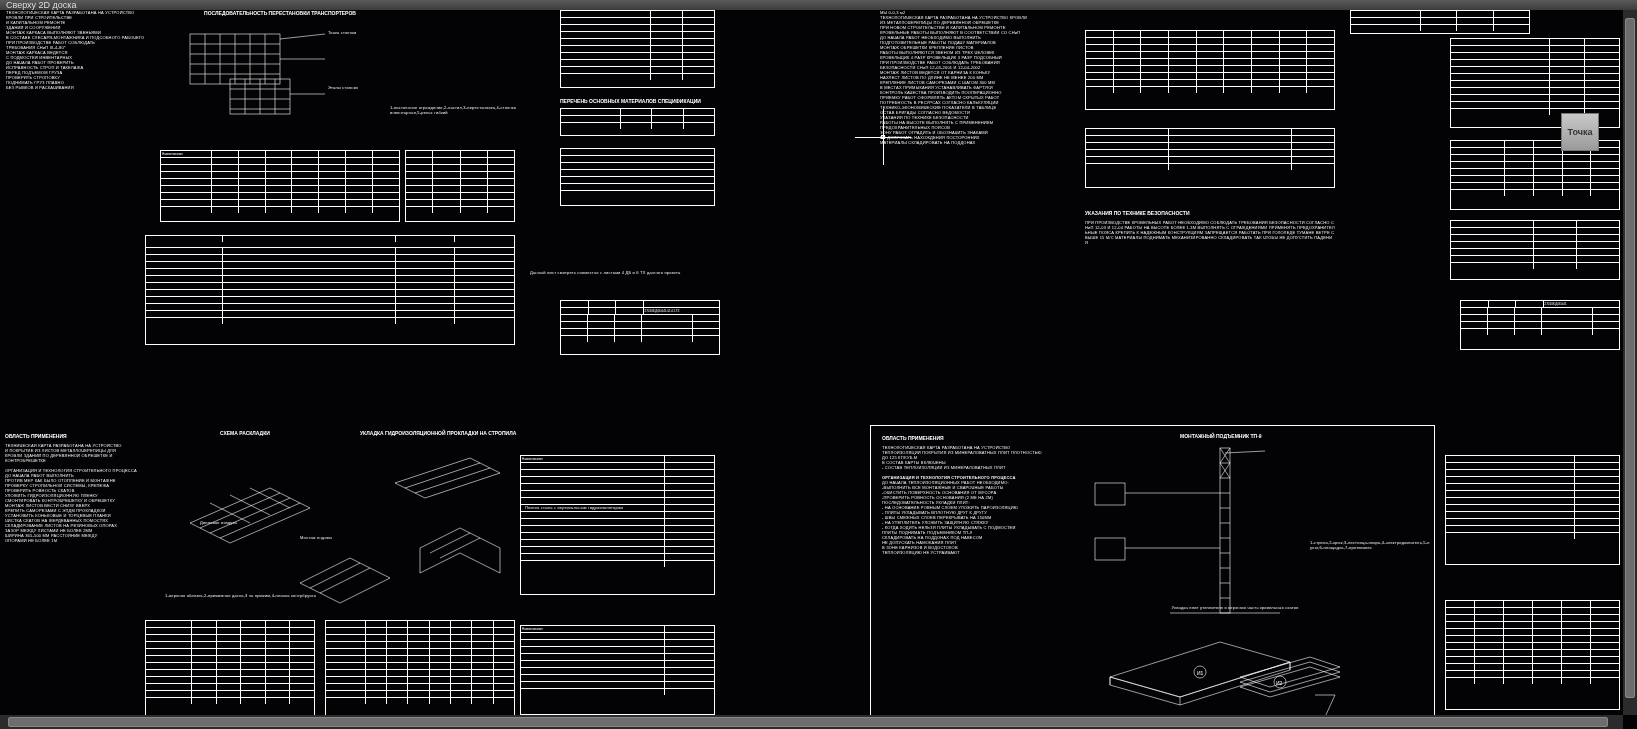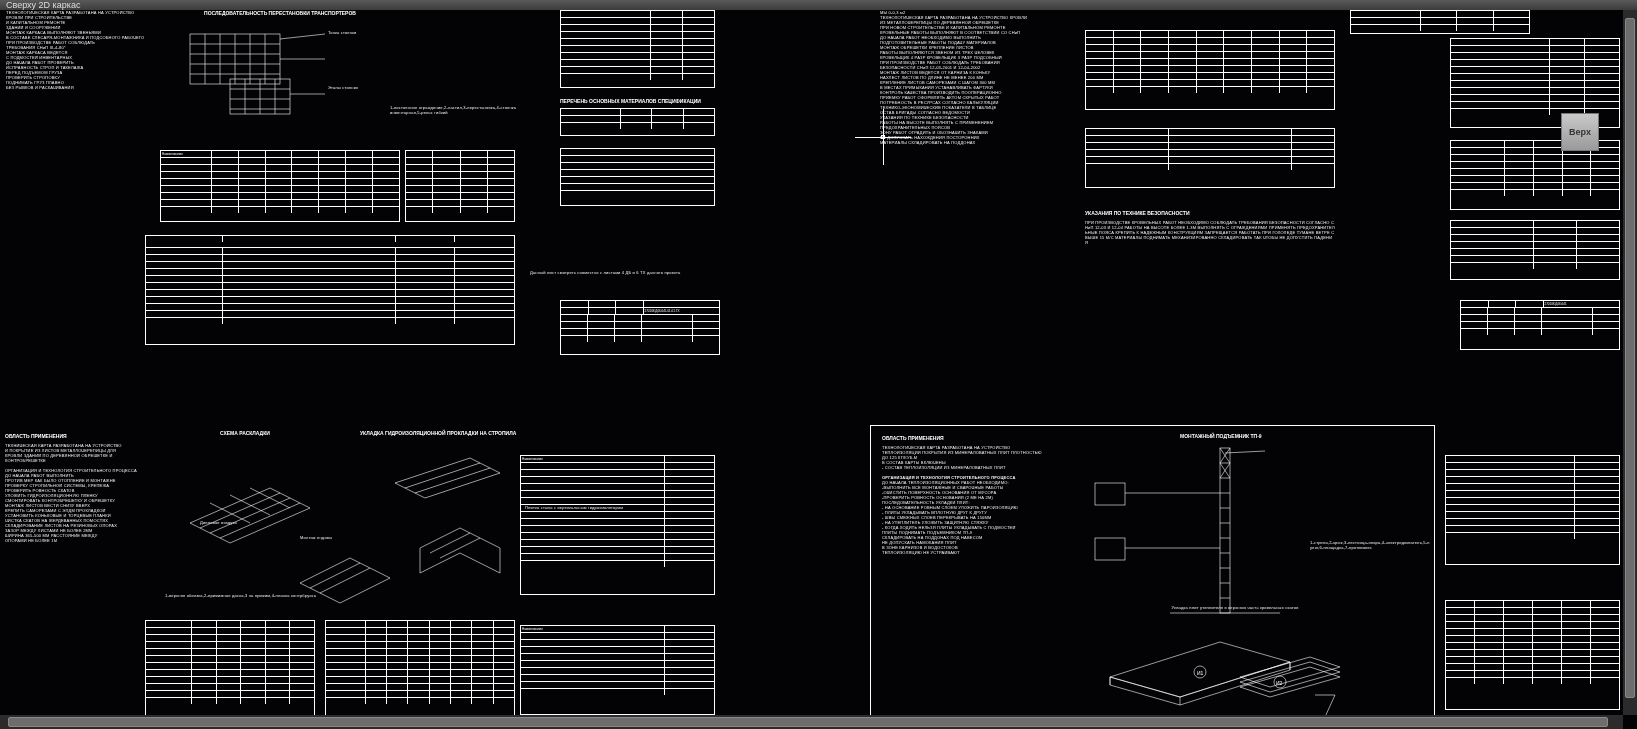--- a/index.html
+++ b/index.html
@@ -26,21 +26,21 @@
   .crosshair { position: absolute; }
   .crosshair .h, .crosshair .v { position: absolute; background: #fff; }
   .crosshair .h { height: 1px; width: 56px; top: 50%; left: -28px; }
   .crosshair .v { width: 1px; height: 56px; left: 50%; top: -28px; }
   .crosshair .box { position:absolute; width:4px; height:4px; border:1px solid #fff; left:-2px; top:-2px; }
 </style>
 </head>
 <body>
 
 <div class="titlebar">
-  <span>Сверху 2D каркас</span>
+  <span>Сверху 2D доска</span>
 </div>
 
 <div class="canvas">
 
   <div class="crosshair" style="left:883px; top:127px;">
     <div class="h"></div>
       <div class="v"></div>
       <div class="box"></div>
   </div>
 
@@ -1378,21 +1378,21 @@
           <div class="cell"></div>
           <div class="cell"></div>
           <div class="cell"></div>
           <div class="cell"></div>
           <div class="cell"></div>
         </div>
     </div>
   </div>
 
   <div class="navcube">
-    <div class="face">Верх</div>
+    <div class="face">Точка</div>
   </div>
 
   <div class="scroll-v">
     <div class="thumb" style="margin-top:8px; height:680px;"></div>
   </div>
   <div class="scroll-h">
     <div class="thumb" style="margin-left:8px; width:1600px;"></div>
   </div>
 </div>
 

